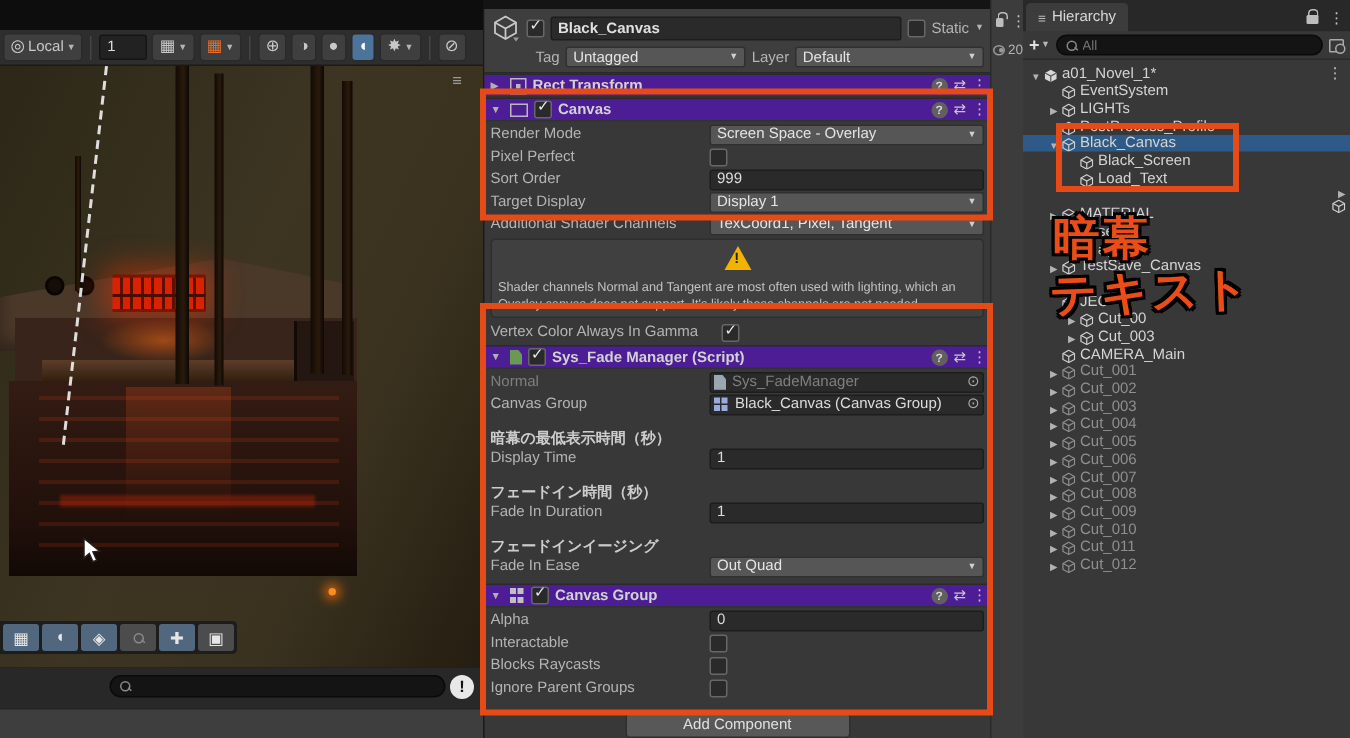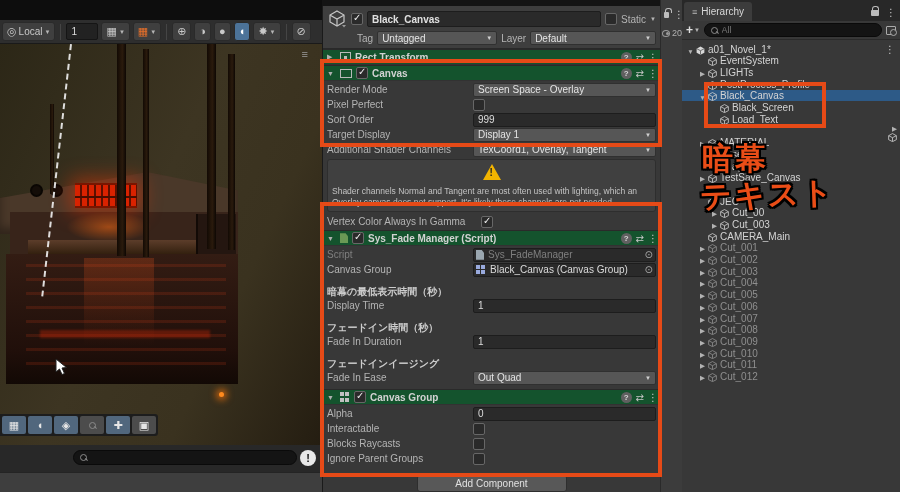--- a/index.html
+++ b/index.html
@@ -89,21 +89,21 @@
   .namefield { flex:1; background:#2a2a2a; border:1px solid #1d1d1d; border-radius:2px; height:16px;
     color:#e0e0e0; font-size:10px; font-weight:bold; padding:0 4px; min-width:0; }
   .cb { width:12px; height:12px; background:#2a2a2a; border:1px solid #676767; border-radius:2px;
     position:relative; flex:none; }
   .cb.on:after { content:"✓"; position:absolute; left:1px; top:-2px; color:#ececec; font-size:10px; }
   .minilabel { color:#b4b4b4;text-align:right; }
   .dd { background:#565656; border:1px solid #303030; border-radius:2px; height:14px; flex:1;
     display:flex; align-items:center; padding:0 4px; gap:4px; color:#e4e4e4; min-width:0; }
   .dd .ddtext { flex:1; overflow:hidden; white-space:nowrap; }
   .dd .tcaret { color:#d0d0d0; }
-  .comp-header { height:16px; background:#14532d; border-top:1px solid #2a2a2a;
+  .comp-header { height:16px; background:#4c1d95; border-top:1px solid #2a2a2a;
     border-bottom:1px solid #323232; display:flex; align-items:center; gap:4px; padding:0 4px; }
   .comp-title { font-weight:bold; color:#d2d2d2; flex:1; }
   .fold { font-size:7px; color:#b0b0b0; width:9px; }
   .helpc { width:11px; height:11px; border-radius:50%; background:#606060; color:#d8d8d8;
     font-size:8px; text-align:center; line-height:11px; font-weight:bold; }
   .preset { color:#c6c6c6; font-size:10px; }
   .kebab { color:#c6c6c6; font-size:10px; width:8px; text-align:center; }
   .rt-icon { width:11px; height:11px; border:1px solid #b9b9b9; position:relative; }
   .rt-icon:after{ content:""; position:absolute; left:3px; top:3px; width:3px; height:3px; background:#b9b9b9; }
   .cv-icon { width:12px; height:9px; border:1px solid #b9b9b9; }
@@ -341,21 +341,21 @@
       <div class="irow">
         <span class="ilabel">Target Display</span>
         <div class="dd">
           <span class="ddtext">Display 1</span>
           <span class="tcaret">▼</span>
         </div>
       </div>
       <div class="irow">
         <span class="ilabel">Additional Shader Channels</span>
         <div class="dd">
-          <span class="ddtext">TexCoord1, Overlay, Tangent</span>
+          <span class="ddtext">TexCoord1, Pixel, Tangent</span>
           <span class="tcaret">▼</span>
         </div>
       </div>
       <div class="warnbox">
         <span class="warntri"></span>
         <span class="warntext">Shader channels Normal and Tangent are most often used with lighting, which an Overlay canvas does not support. It's likely these channels are not needed.</span>
       </div>
       <div class="irow">
         <span class="ilabel" style="width:150px;">Vertex Color Always In Gamma</span>
         <span class="cb on"></span>
@@ -366,21 +366,21 @@
       <span class="fold">▼</span>
       <span class="scripticon" style="background:#6a9955;"></span>
       <span class="cb on"></span>
       <span class="comp-title">Sys_Fade Manager (Script)</span>
       <span class="helpc">?</span>
       <span class="preset">⇄</span>
       <span class="kebab">⋮</span>
     </div>
     <div>
       <div class="irow">
-        <span class="ilabel dim">Script</span>
+        <span class="ilabel dim">Normal</span>
         <div class="objfield">
           <span class="scripticon"></span>
           <span class="dim">Sys_FadeManager</span>
           <span class="picker">⊙</span>
         </div>
       </div>
       <div class="irow">
         <span class="ilabel">Canvas Group</span>
         <div class="objfield">
           <span class="grid4">

